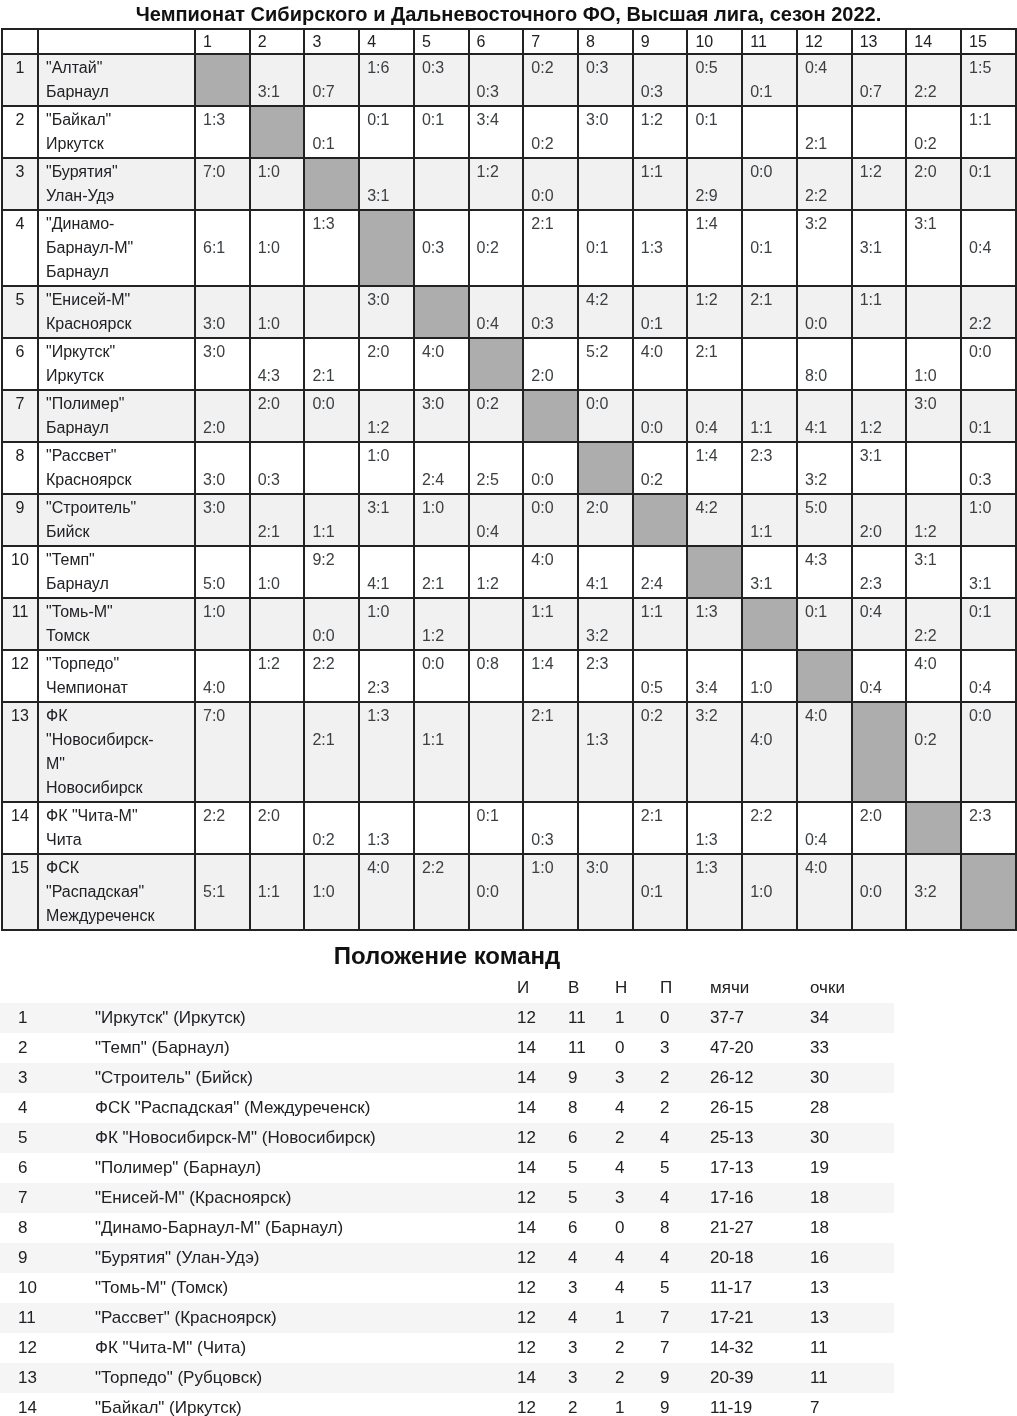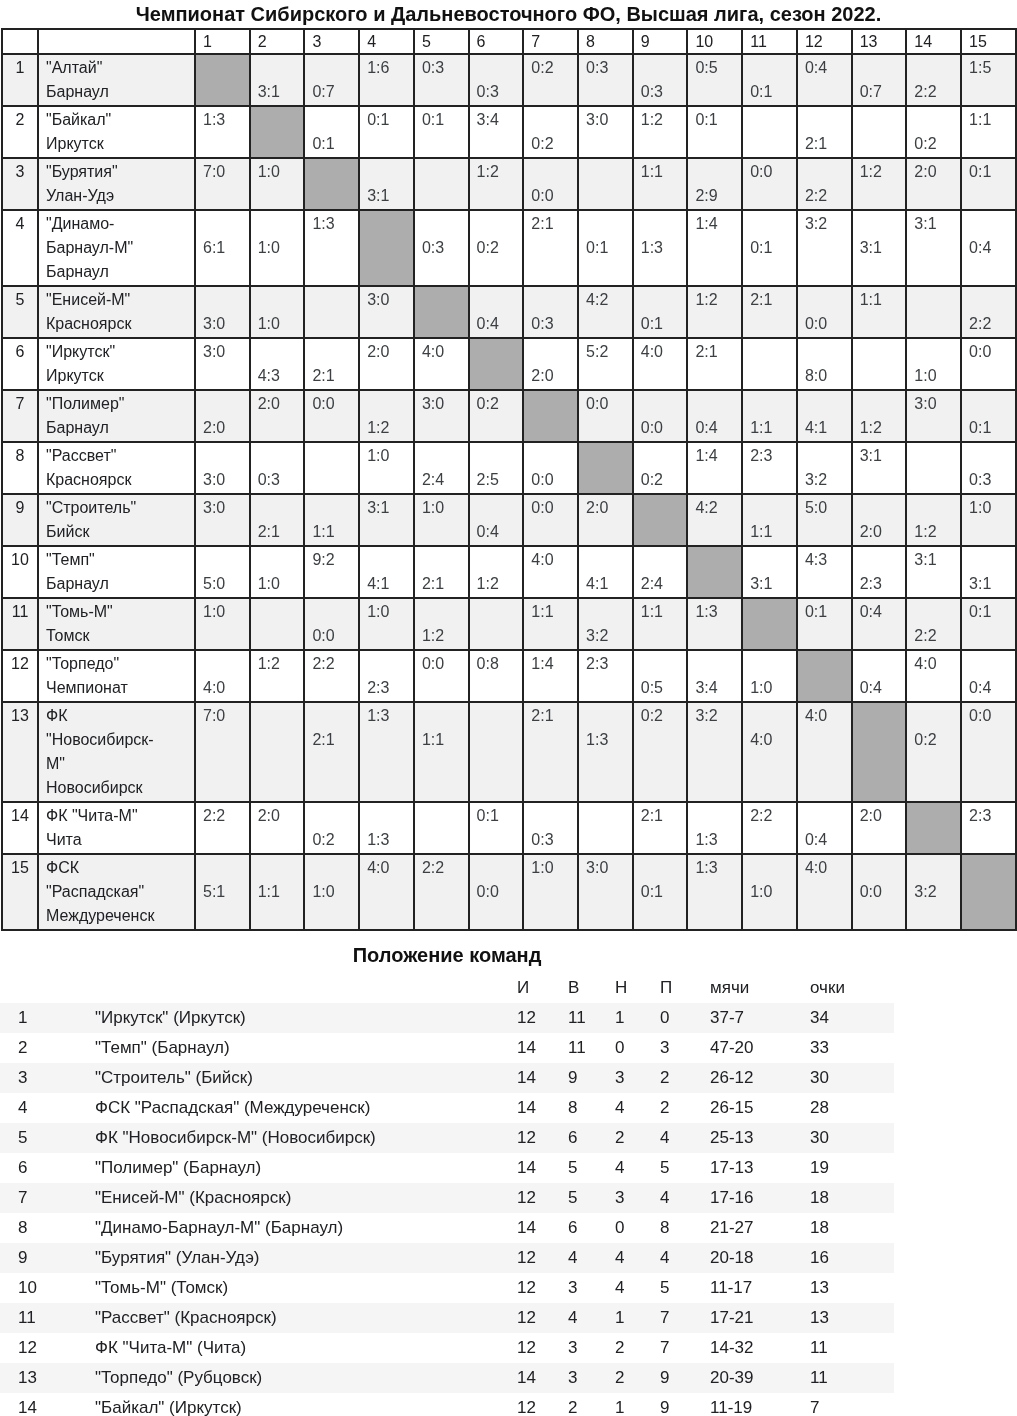--- a/index.html
+++ b/index.html
@@ -21,21 +21,21 @@
   .matrix td{vertical-align:top;font-size:16px;line-height:24px;}
   td.num{padding:1px 0 1px 0;text-align:center;}
   td.name{padding:1px 4px 1px 7px;}
   td.name div{height:24px;white-space:nowrap;}
   td.score{padding:1px 0 1px 7px;color:#3c4043;}
   td.score div{height:24px;}
   tbody tr:nth-child(odd) td{background:#f1f1f2;}
   td.diag{background:#adadad !important;}
   
   .standings{width:894px;margin-top:8px;}
-  .st-title{font-size:20px;font-weight:bold;text-align:center;color:#111;
+  .st-title{font-size:24px;font-weight:bold;text-align:center;color:#111;
     padding:5px 0 6px;line-height:23px;}
   .st-head,.st-row{
     display:grid;height:30px;align-items:center;font-size:17px;
     grid-template-columns:95px 417px 51px 47px 45px 50px 100px 89px;
   }
   .st-row:nth-child(even){background:#f5f5f6;}
   .st-cell{padding-left:5px;white-space:nowrap;overflow:hidden;}
   .st-rank{padding-left:18px;}
   .st-team{padding-left:0;}
 </style>

